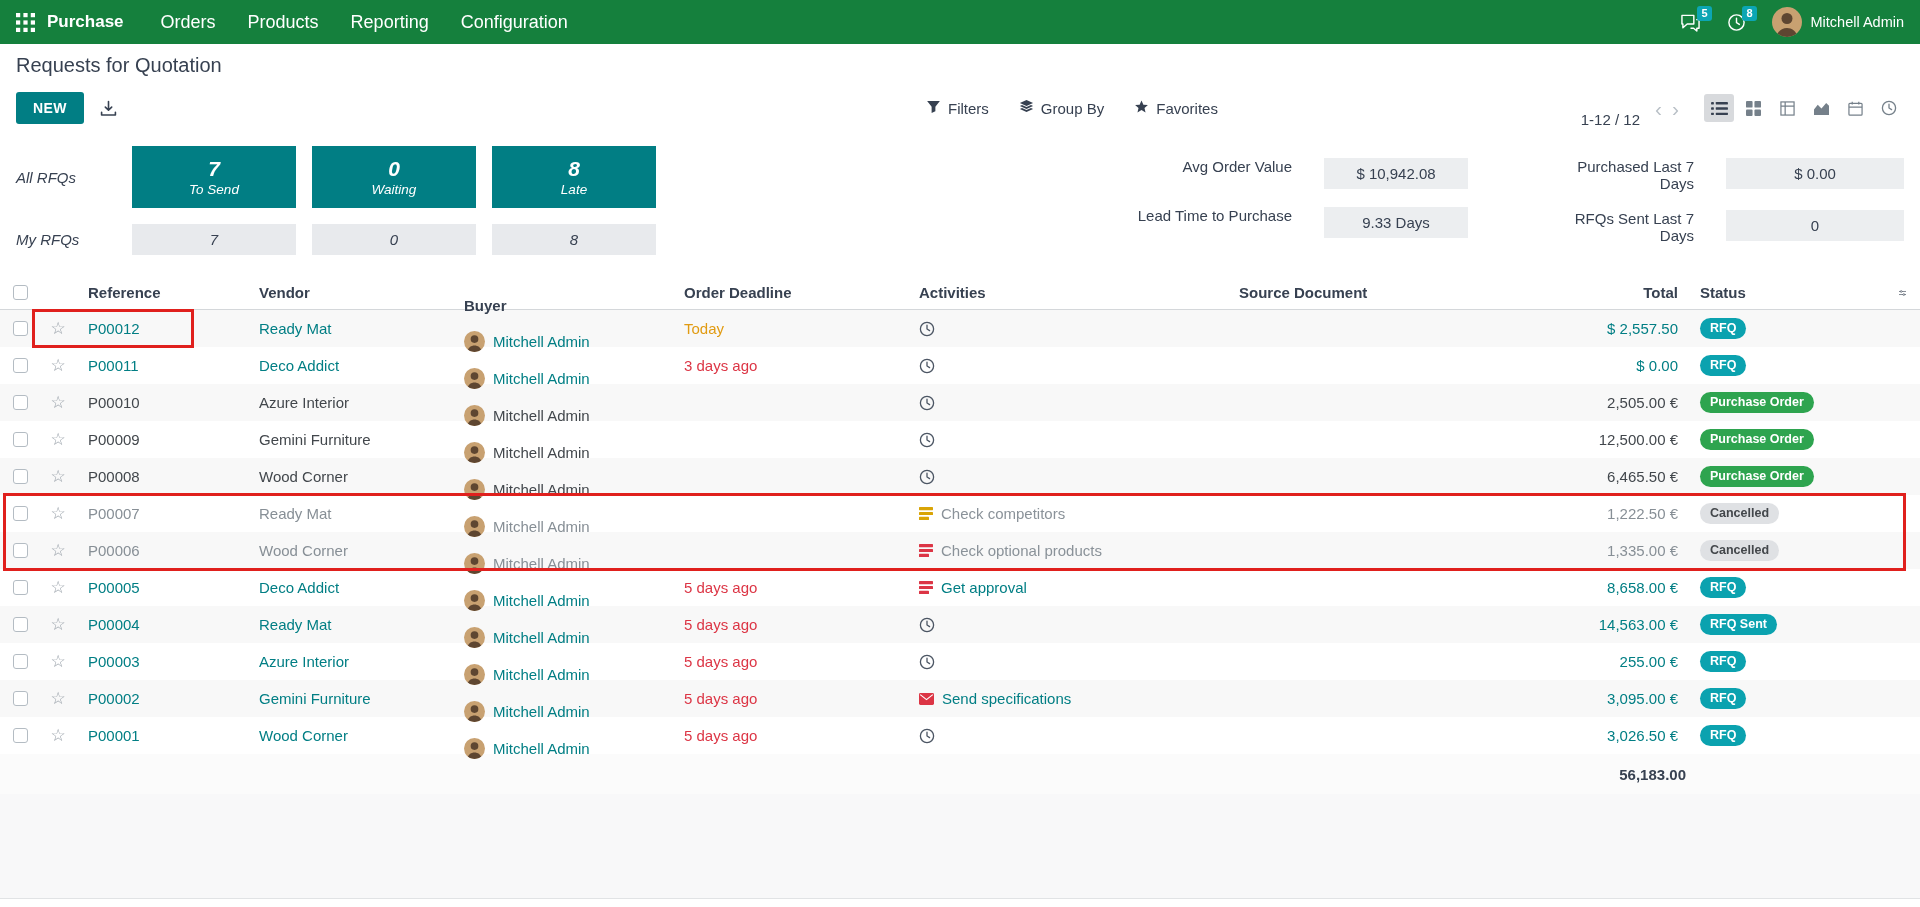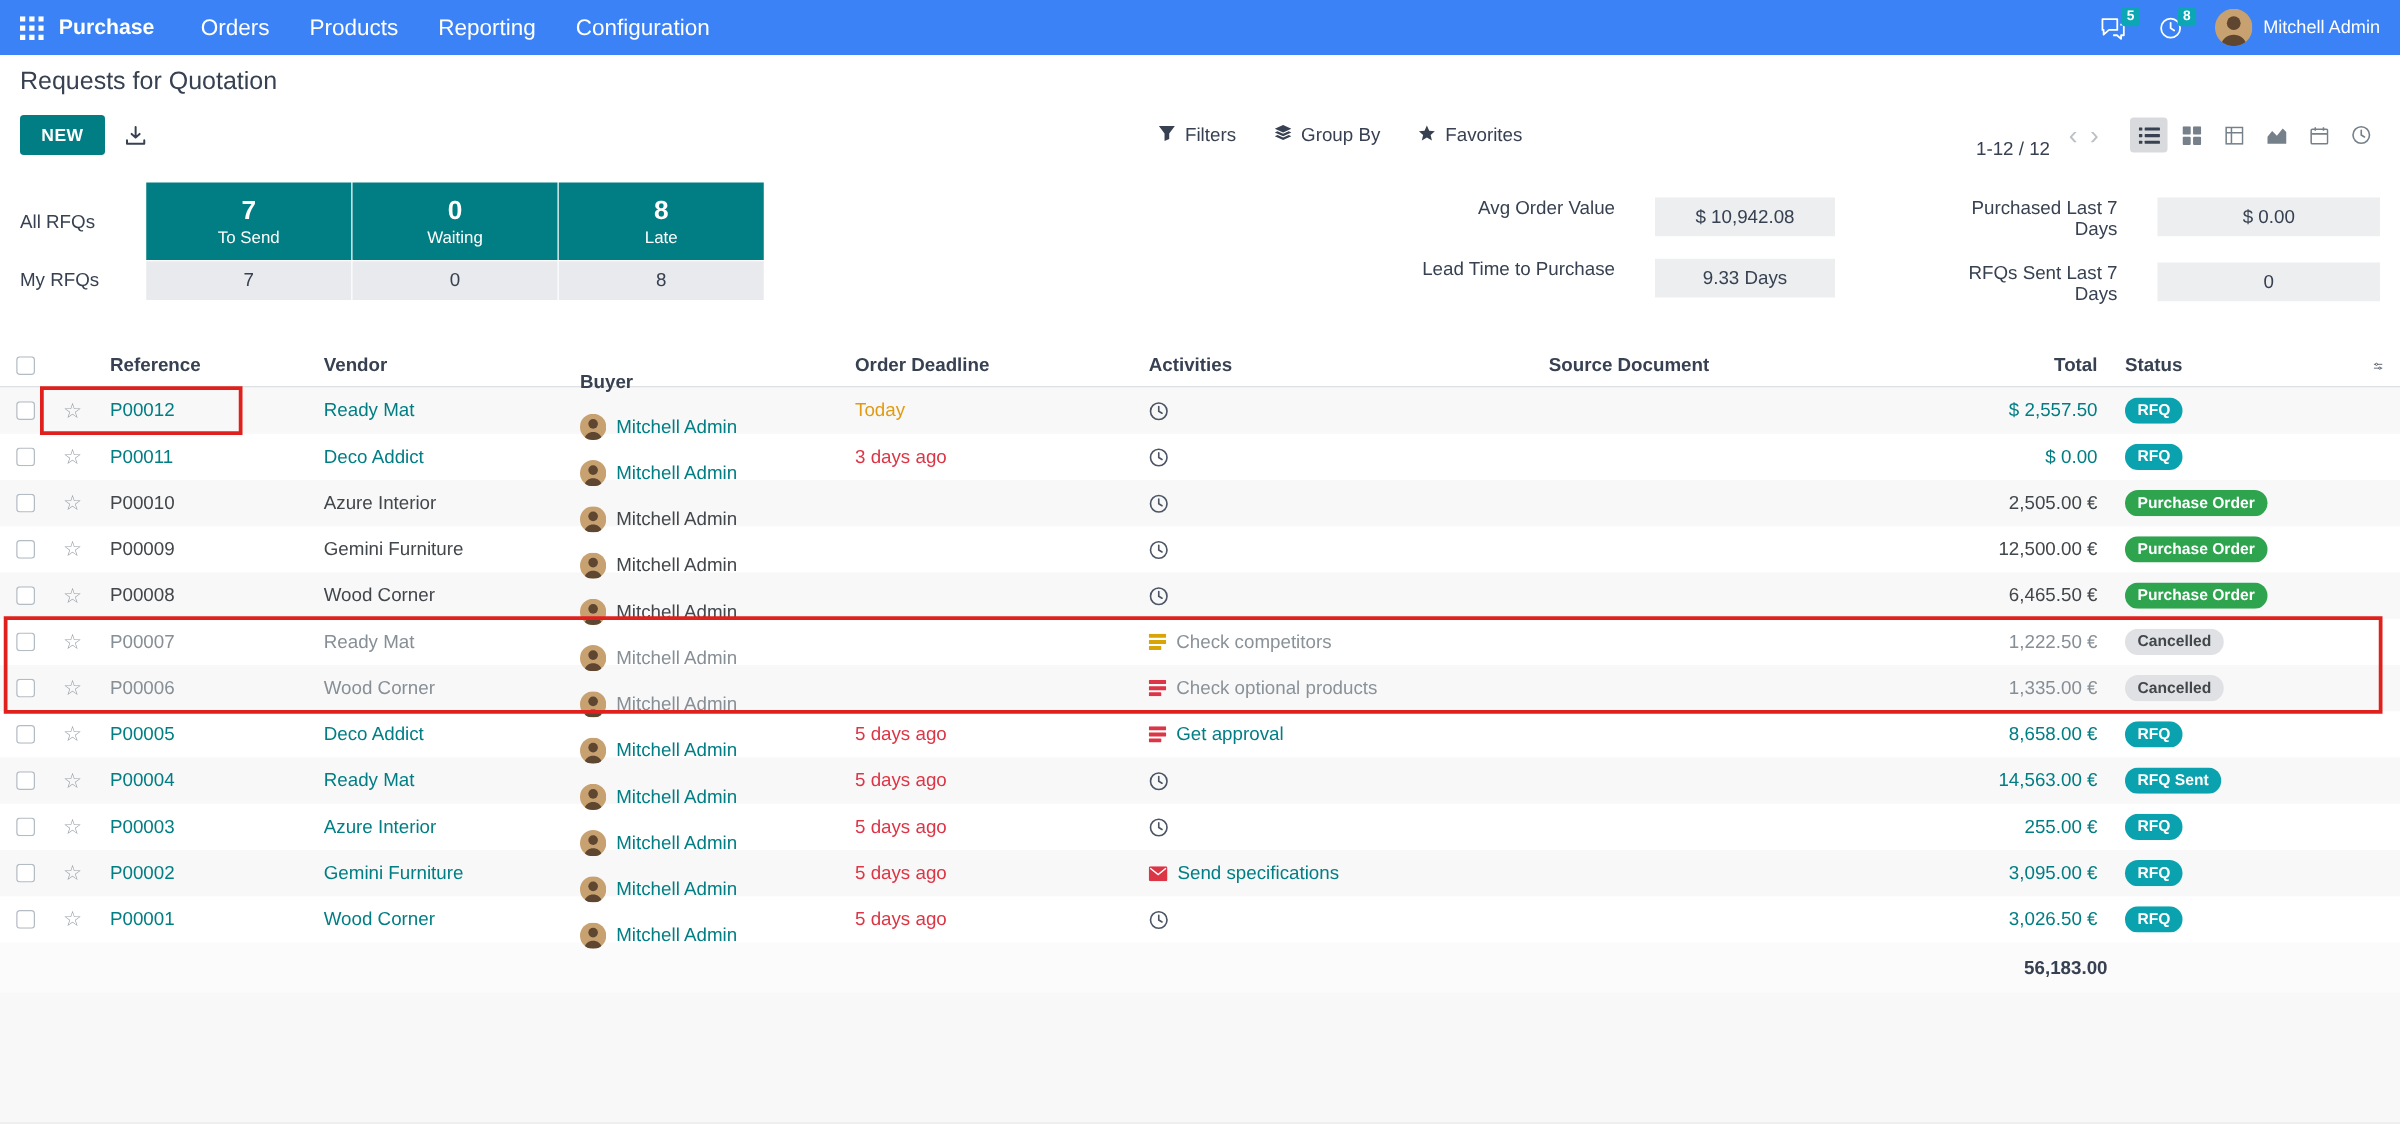--- a/index.html
+++ b/index.html
@@ -3,21 +3,21 @@
 <meta charset="utf-8">
 <style>
   * { box-sizing: border-box; margin: 0; padding: 0; }
   html,body { width:1920px; height:907px; }
   body {
     font-family:"Liberation Sans", sans-serif;
     background:#fff; color:#374151; overflow:hidden; position:relative;
   }
 
   
-  .navbar { height:44px; background:#3b82f6; display:flex; align-items:center; padding:0 16px; color:#fff; }
+  .navbar { height:44px; background:#15803d; display:flex; align-items:center; padding:0 16px; color:#fff; }
   .apps-btn { display:flex; align-items:center; cursor:pointer; }
   .brand { font-size:17px; font-weight:700; margin:0 24px 0 12px; cursor:pointer; }
   .nav-menu { display:flex; gap:6px; }
   .nav-item { font-size:18px; padding:7px 13px; border-radius:4px; cursor:pointer; color:#fff; }
   .nav-right { margin-left:auto; display:flex; align-items:center; gap:26px; }
   .nav-iconwrap { position:relative; display:flex; cursor:pointer; }
   .count-badge { position:absolute; top:-7px; right:-11px; background:#0CA6B4; color:#fff; font-size:11px; font-weight:700; border-radius:3px; padding:1px 4px; line-height:1.2; }
   .user-menu { display:flex; align-items:center; gap:9px; font-size:14.5px; cursor:pointer; }
   .avatar { border-radius:50%; overflow:hidden; display:inline-flex; flex:none; }
   .avatar svg { width:100%; height:100%; display:block; }
@@ -39,21 +39,21 @@
   .tool { display:flex; align-items:center; gap:7px; font-size:15px; color:#374151; cursor:pointer; white-space:nowrap; }
   .pager-area { margin-left:auto; display:flex; align-items:center; }
   .pager-text { font-size:15px; color:#374151; margin-right:10px;margin-top:22px; }
   .pager-btn { color:#b9c0c7; font-size:21px; line-height:1; padding:0 5px; cursor:pointer; }
   .view-switcher { display:flex; gap:4px; margin-left:20px; }
   .view-btn { width:30px; height:28px; display:flex; align-items:center; justify-content:center; border-radius:3px; color:#75808a; cursor:pointer; }
   .view-btn.active { background:#d8dadd; color:#374151; }
 
   
   .dashboard { height:146px; padding:16px 16px 0; display:flex; }
-  .dash-grid { display:grid; grid-template-columns:100px 164px 164px 164px; grid-template-rows:62px 31px; gap:1px; }
+  .dash-grid { display:grid; grid-template-columns:100px 164px 164px 164px; grid-template-rows:62px 31px; gap:16px;font-style:italic; }
   .dash-label { font-size:15px; color:#374151; align-self:center; }
   .kpi-teal { background:#017E84; color:#fff; display:flex; flex-direction:column; align-items:center; justify-content:center; cursor:pointer; }
   .kpi-value { font-size:21px; font-weight:700; line-height:1.15; }
   .kpi-sub { font-size:13.5px; }
   .kpi-gray { background:#e8eaed; color:#374151; display:flex; align-items:center; justify-content:center; font-size:15px; cursor:pointer; }
   .dash-right { margin-left:auto; display:flex; gap:76px; margin-top:12px; align-items:flex-start; }
   .stat-col { display:flex; flex-direction:column; gap:18px; }
   .stat { display:flex; align-items:flex-start; gap:32px; }
   .stat-label { font-size:15px; color:#374151; text-align:right; }
   .col1 .stat-label { width:200px; }

